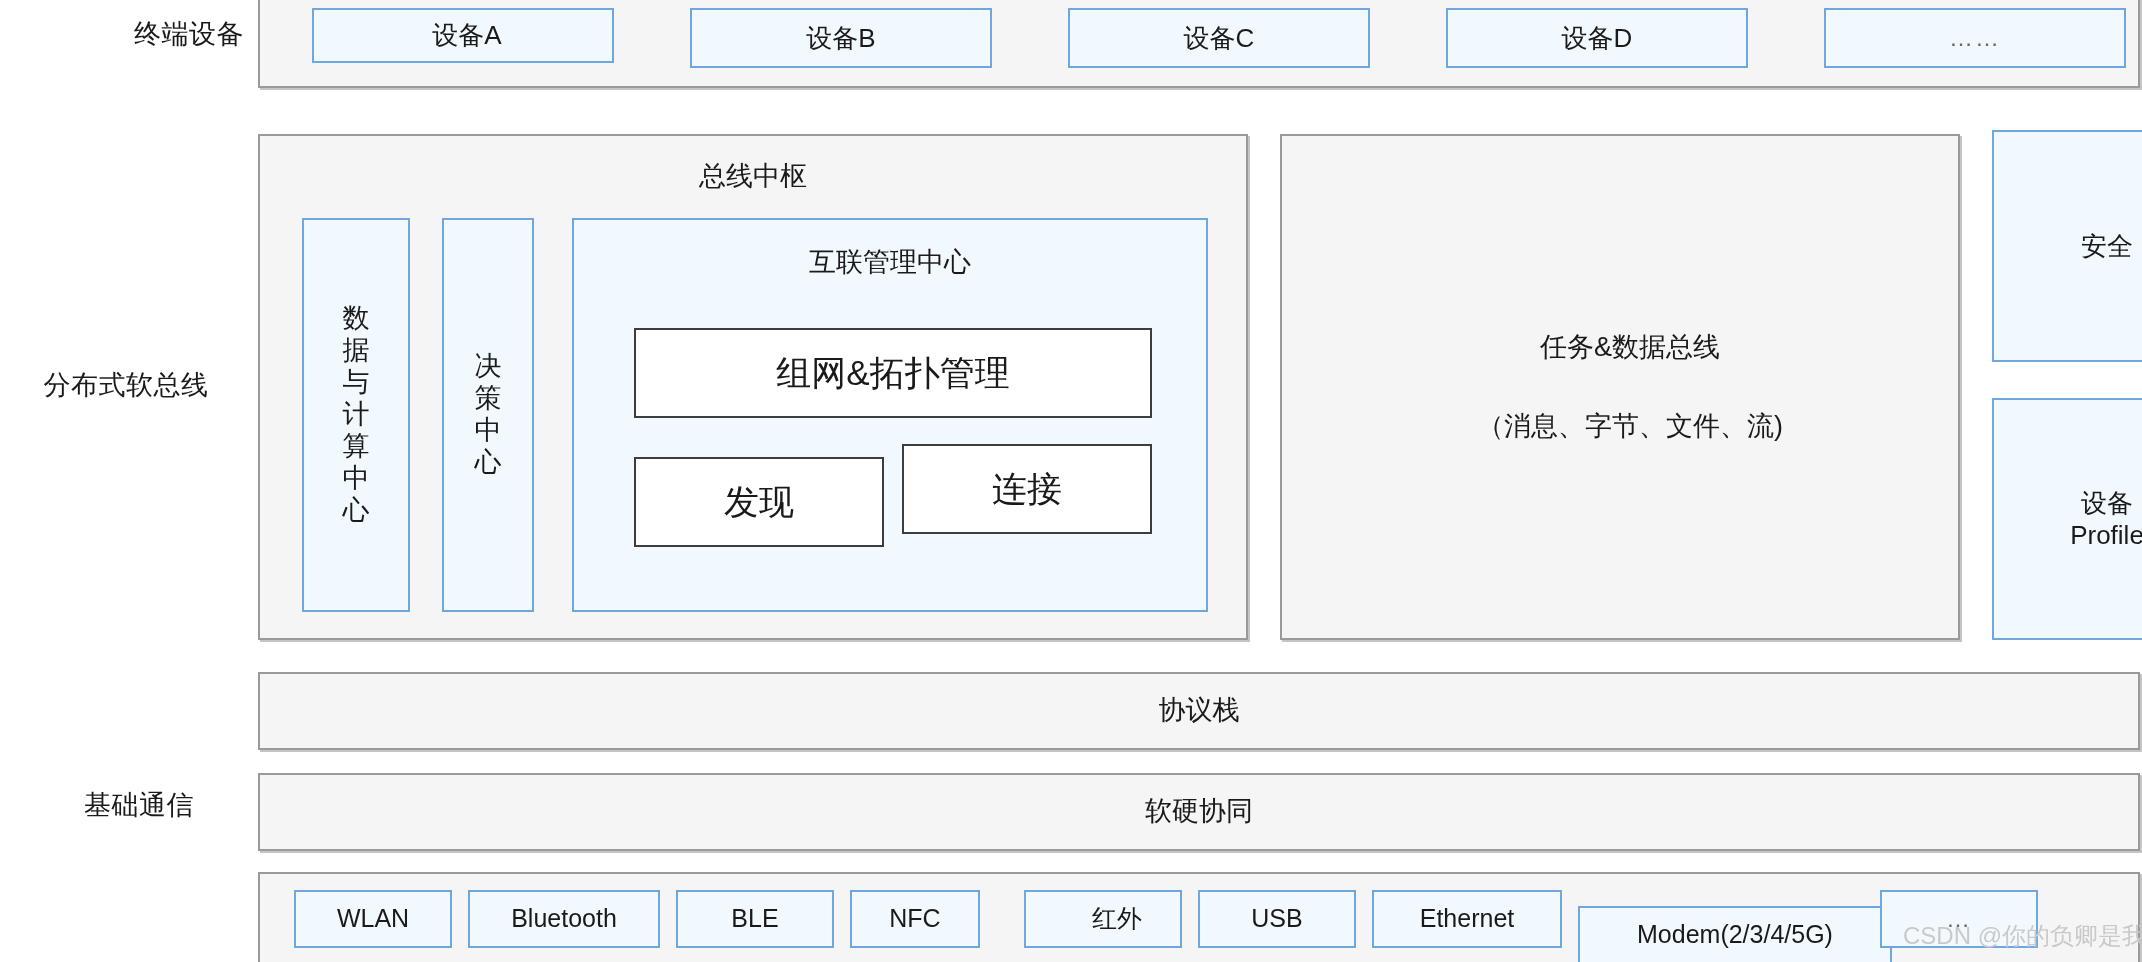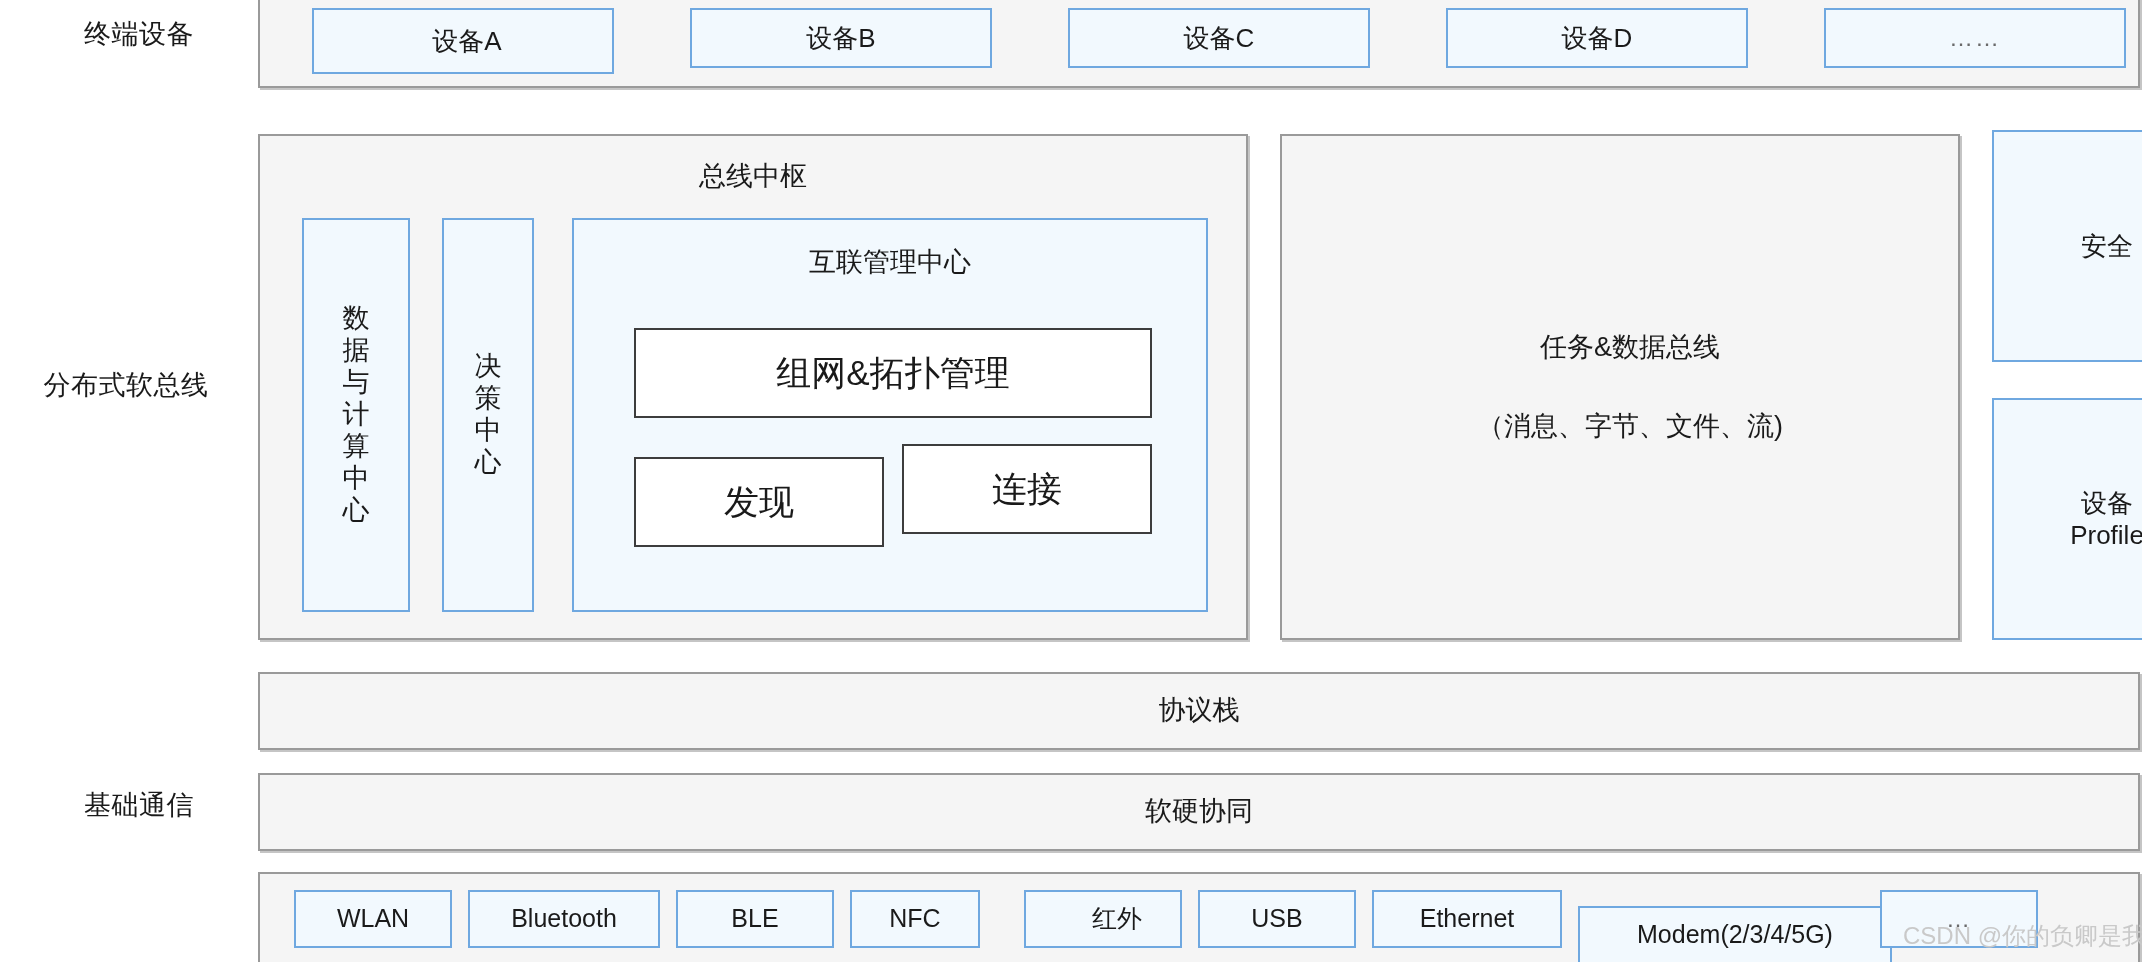--- a/index.html
+++ b/index.html
@@ -104,29 +104,29 @@
     white-space: nowrap;
     pointer-events: none;
     font-family: "Liberation Sans", "DejaVu Sans", sans-serif;
   }
 </style>
 </head>
 <body>
 
 <div id="canvas">
 
-  <div class="abs row-label" style="left:34px; top:16px; width:210px; text-align:center;">终端设备</div>
+  <div class="abs row-label" style="left:34px; top:16px; width:210px; text-align:right;">终端设备</div>
 
   <div class="abs row-label" style="left:10px; top:367px; width:232px; text-align:center;">分布式软总线</div>
 
   <div class="abs row-label" style="left:34px; top:787px; width:210px; text-align:center;">基础通信</div>
 
   <div class="abs panel" style="left:258px; top:-8px; width:1882px; height:96px;">
 
-    <div class="abs chip" style="left:52px; top:14px; width:302px; height:66px;padding-left:8px;">
+    <div class="abs chip" style="left:52px; top:14px; width:302px; height:55px;padding-left:8px;">
       <span>设备A</span>
     </div>
 
     <div class="abs chip" style="left:430px; top:14px; width:302px; height:60px;">
       <span>设备B</span>
     </div>
 
     <div class="abs chip" style="left:808px; top:14px; width:302px; height:60px;">
       <span>设备C</span>
     </div>

